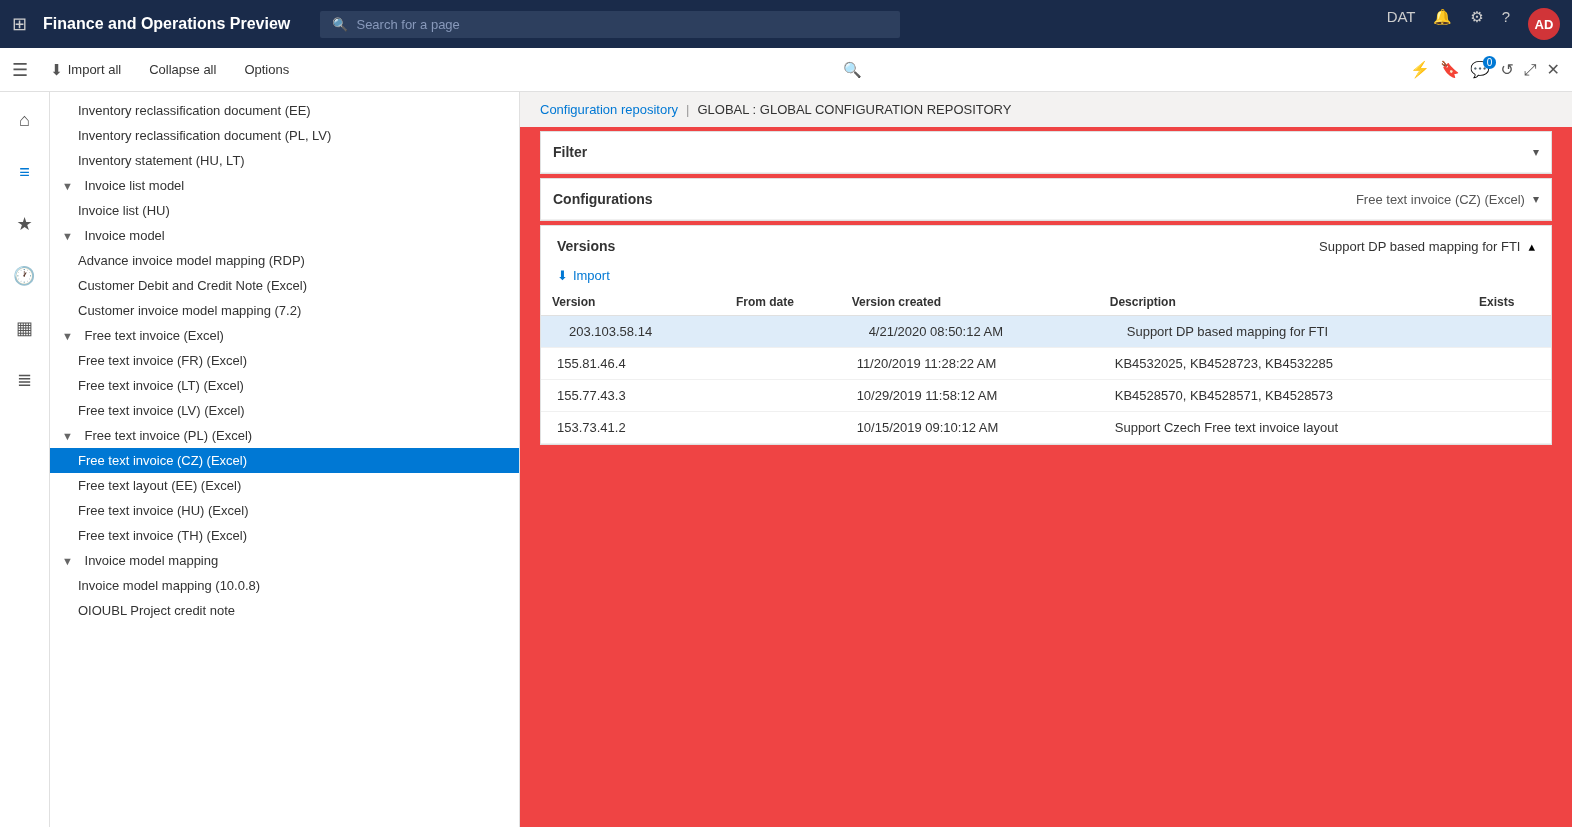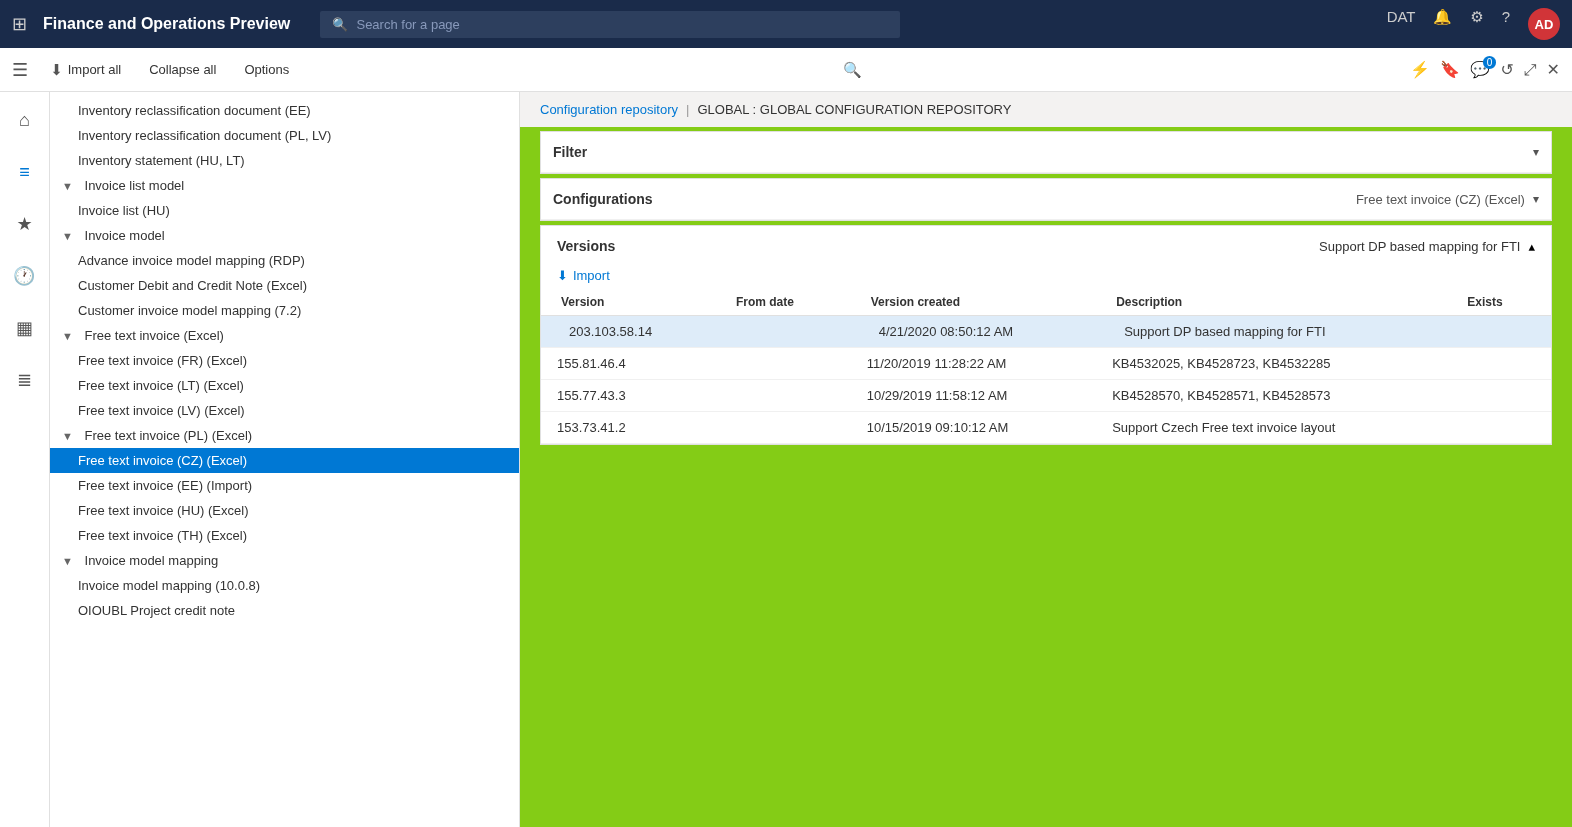--- a/index.html
+++ b/index.html
@@ -123,21 +123,21 @@
     }
     .tree-group-label .collapse-icon { font-size: 11px; color: #666; }
 
     
     .indent-1 { padding-left: 28px; }
 
     
     .content-area {
       flex: 1;
       overflow-y: auto;
-      background: #84cc16;
+      background: #ef4444;
       padding: 0;
     }
 
     
     .breadcrumb-bar {
       display: flex; align-items: center; gap: 8px;
       padding: 10px 20px;
       font-size: 13px; color: #666;
       background: #f3f2f1;
     }
@@ -180,21 +180,21 @@
       color: #0078d4; font-size: 13px; cursor: pointer;
       padding: 6px 16px 6px 16px;
     }
 
     .versions-table {
       width: 100%;
       border-collapse: collapse;
     }
     .versions-table th {
       text-align: left;
-      padding: 6px 20px;
+      padding: 6px 11px;
       font-size: 12px;
       font-weight: 600;
       color: #333;
       border-bottom: 1px solid #e0e0e0;
       background: #fff;
     }
     .versions-table td {
       padding: 8px 16px;
       font-size: 13px;
       color: #333;
@@ -275,21 +275,21 @@
       <div class="tree-group-label"><span class="collapse-icon">▼</span>&nbsp;<span>Invoice model</span></div>
       <div class="tree-item indent-1">Advance invoice model mapping (RDP)</div>
       <div class="tree-item indent-1">Customer Debit and Credit Note (Excel)</div>
       <div class="tree-item indent-1">Customer invoice model mapping (7.2)</div>
       <div class="tree-group-label"><span class="collapse-icon">▼</span>&nbsp;<span>Free text invoice (Excel)</span></div>
       <div class="tree-item indent-1">Free text invoice (FR) (Excel)</div>
       <div class="tree-item indent-1">Free text invoice (LT) (Excel)</div>
       <div class="tree-item indent-1">Free text invoice (LV) (Excel)</div>
       <div class="tree-group-label"><span class="collapse-icon">▼</span>&nbsp;<span>Free text invoice (PL) (Excel)</span></div>
       <div class="tree-item indent-1 selected">Free text invoice (CZ) (Excel)</div>
-      <div class="tree-item indent-1">Free text invoice (EE) (Import)</div>
+      <div class="tree-item indent-1">Free text layout (EE) (Excel)</div>
       <div class="tree-item indent-1">Free text invoice (HU) (Excel)</div>
       <div class="tree-item indent-1">Free text invoice (TH) (Excel)</div>
       <div class="tree-group-label"><span class="collapse-icon">▼</span>&nbsp;<span>Invoice model mapping</span></div>
       <div class="tree-item indent-1">Invoice model mapping (10.0.8)</div>
       <div class="tree-item indent-1">OIOUBL Project credit note</div>
     </div>
 
   <div class="content-area">
 
     <div class="breadcrumb-bar">

